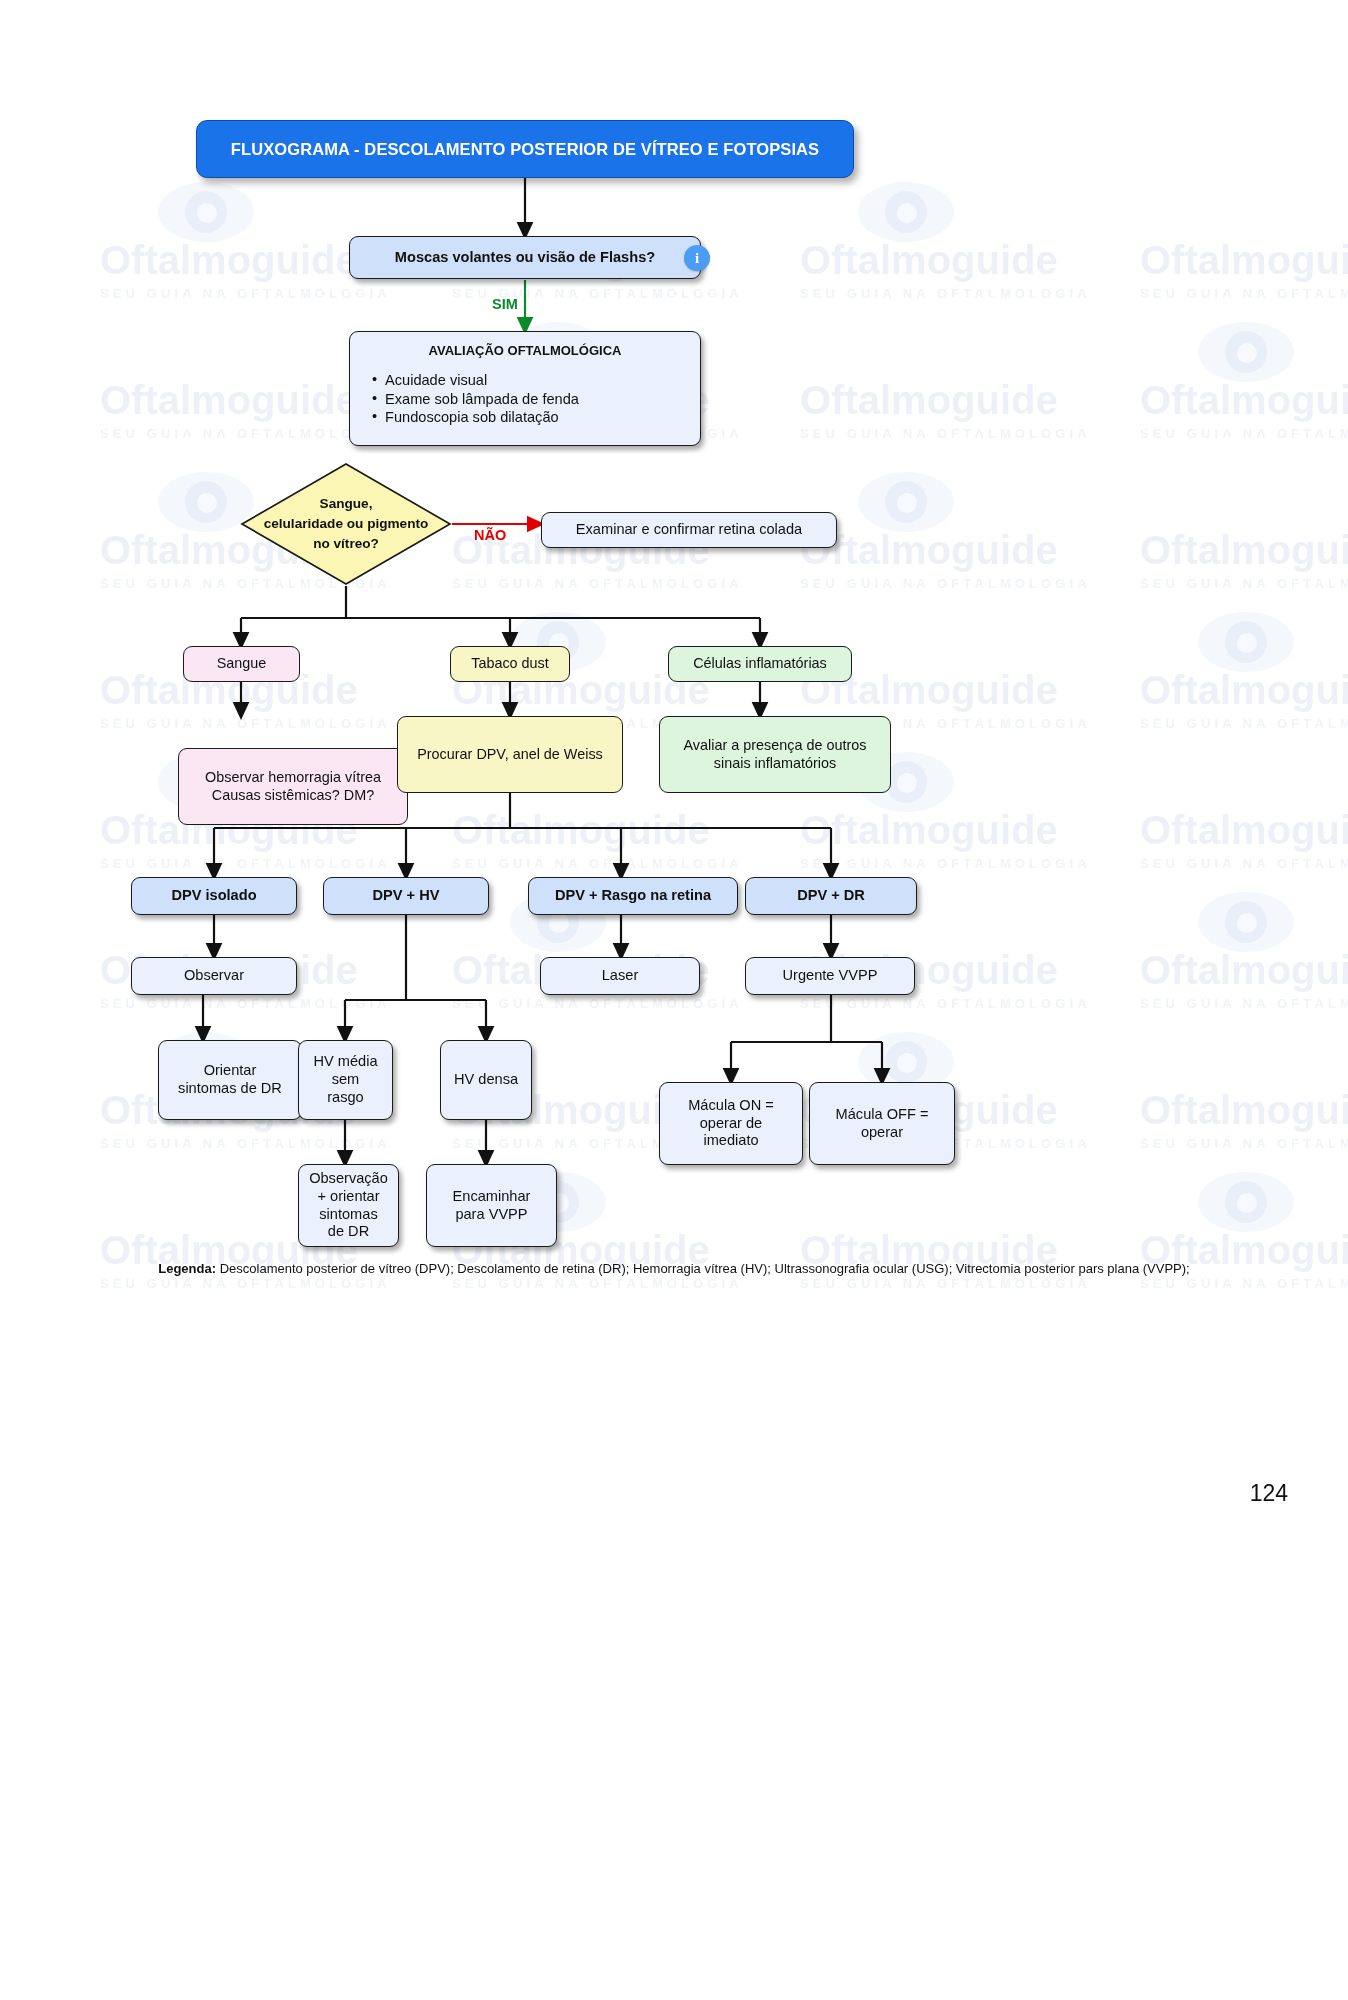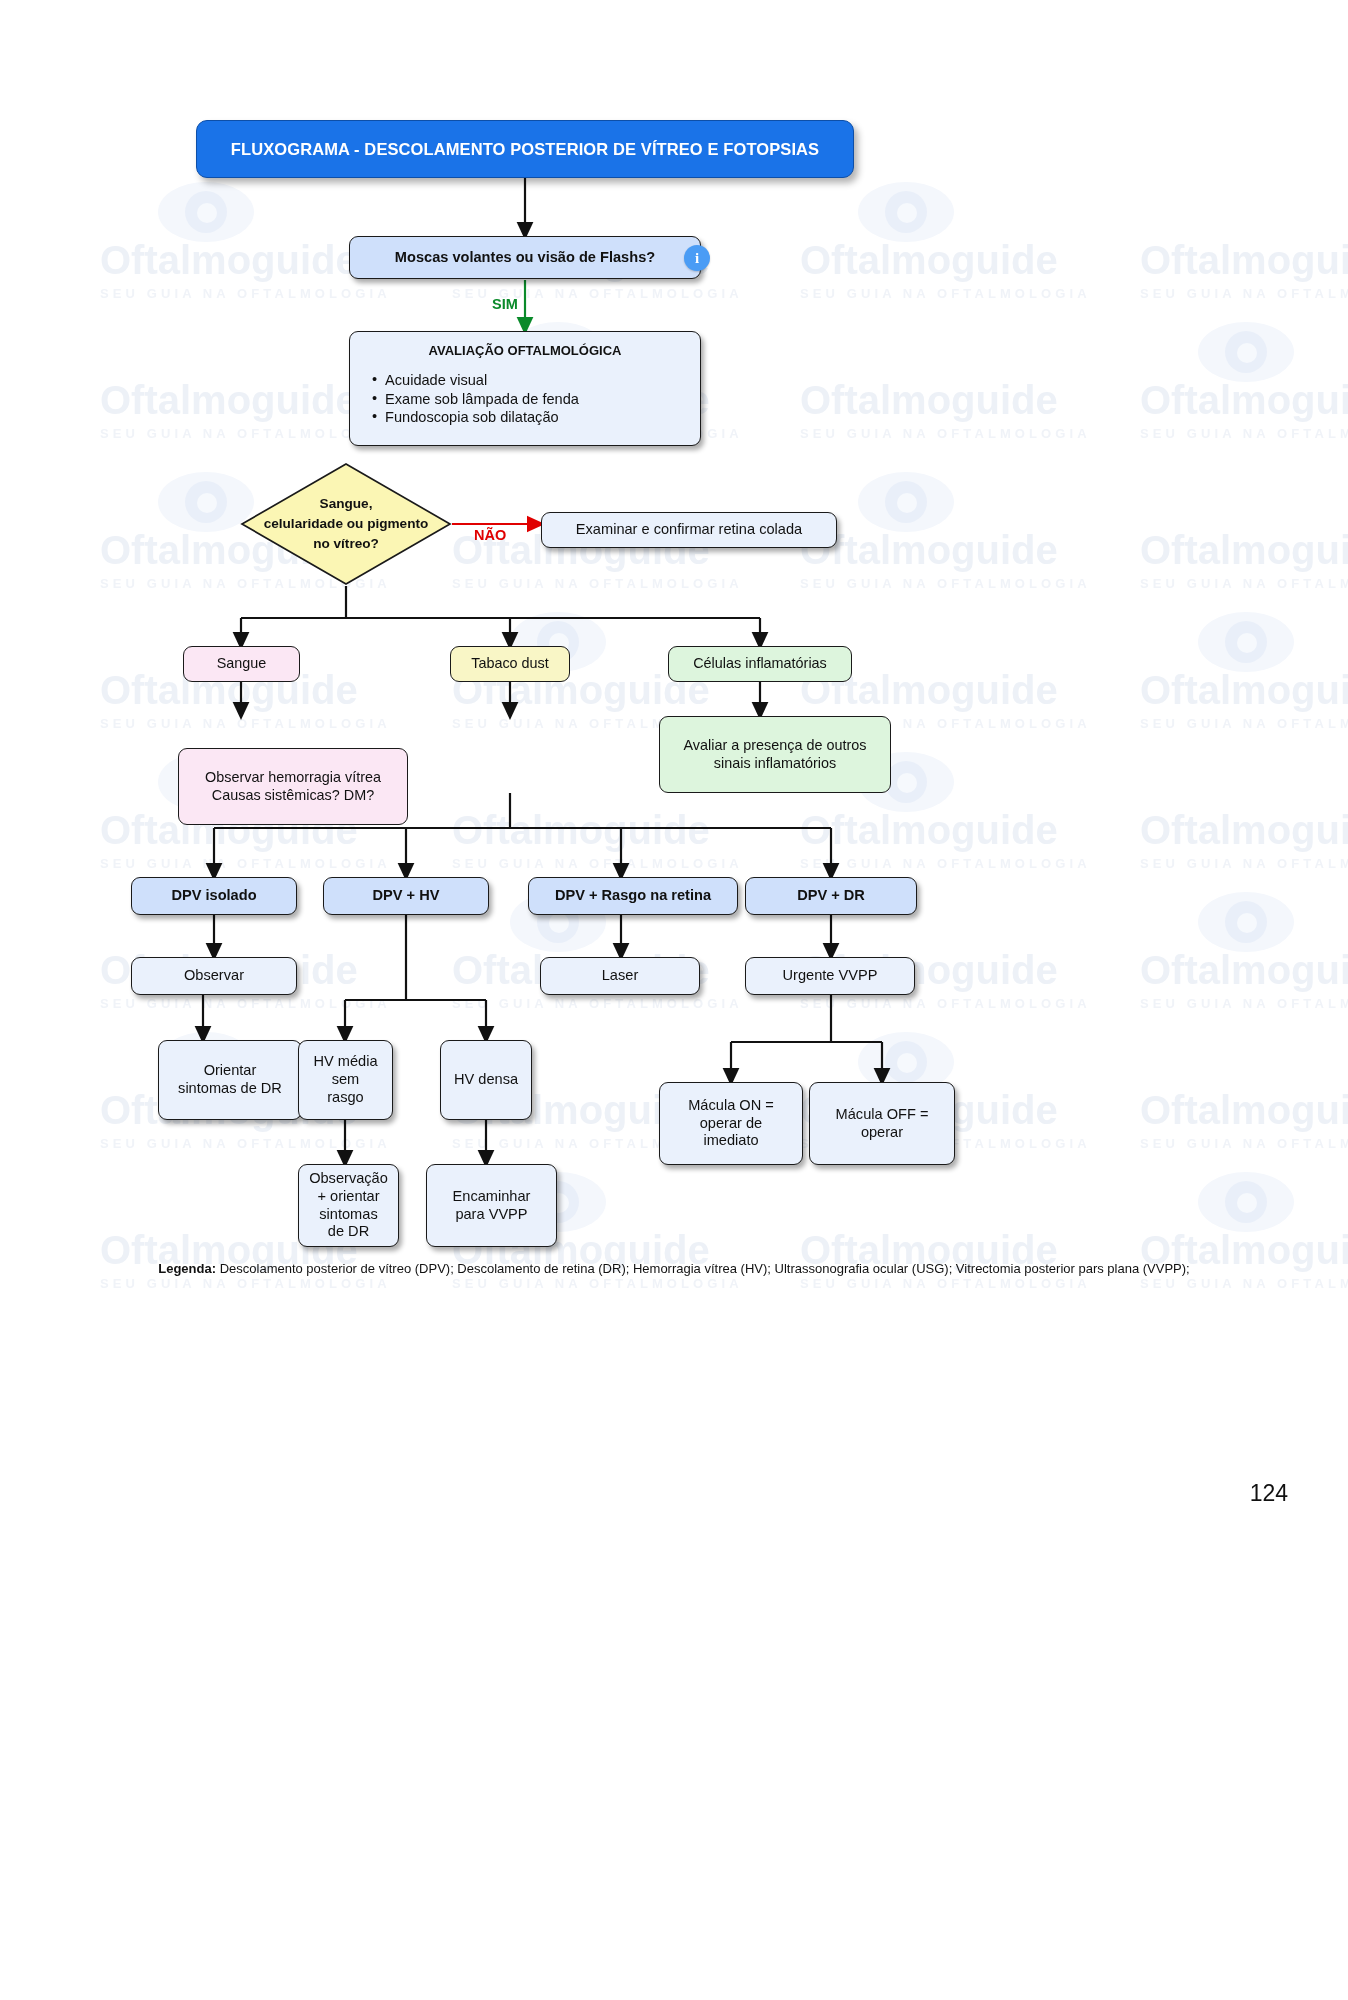--- a/index.html
+++ b/index.html
@@ -500,20 +500,21 @@
     </div>
   </div>
   <div class="nao-label">NÃO</div>
   <div class="node retina-box">Examinar e confirmar retina colada</div>
 
   <div class="node b-sangue cat-pink">Sangue</div>
   <div class="node b-tabaco cat-yellow">Tabaco dust</div>
   <div class="node b-celulas cat-green">Células inflamatórias</div>
 
   <div class="node b-sangue2 cat-pink">Observar hemorragia vítrea<br>Causas sistêmicas? DM?</div>
+  <div class="node b-tabaco2 cat-yellow">Procurar DPV, anel de Weiss</div>
   <div class="node b-celulas2 cat-green">Avaliar a presença de outros<br>sinais inflamatórios</div>
 
   <div class="node dpv-row d1">DPV isolado</div>
   <div class="node dpv-row d2">DPV + HV</div>
   <div class="node dpv-row d3">DPV + Rasgo na retina</div>
   <div class="node dpv-row d4">DPV + DR</div>
 
   <div class="node lvl3 o1">Observar</div>
   <div class="node lvl3 o3">Laser</div>
   <div class="node lvl3 o4">Urgente VVPP</div>

